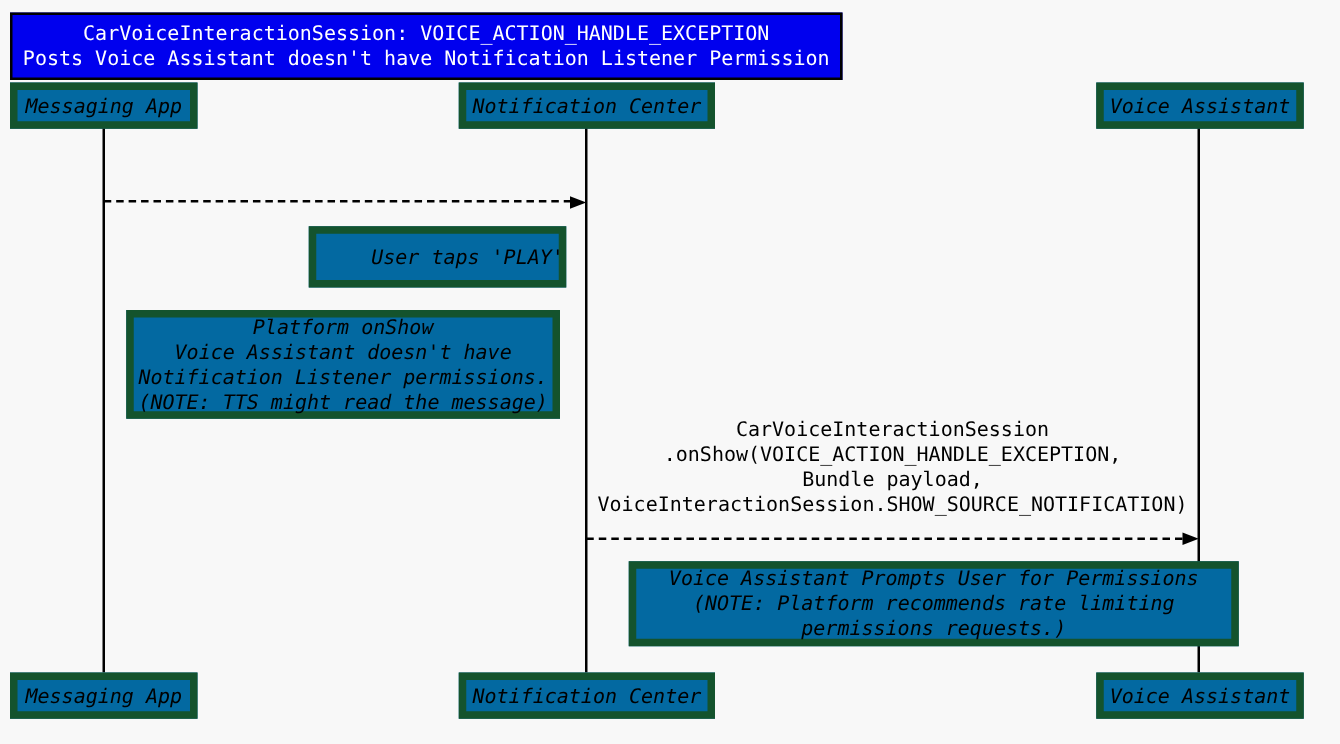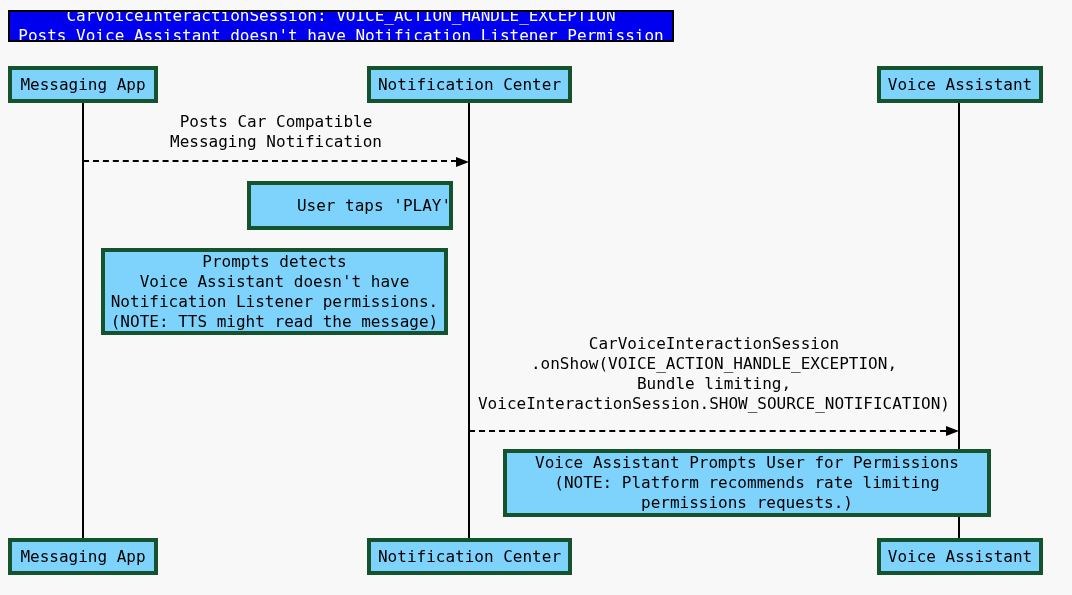--- a/index.html
+++ b/index.html
@@ -13,33 +13,34 @@
     height: 595px;
     background: #f8f8f8;
     font-family: "DejaVu Sans Mono", "Liberation Mono", monospace;
     font-size: 16px;
     color: #000000;
     overflow: hidden;
   }
   .box {
     position: absolute;
     box-sizing: border-box;
-    border: 4px solid #14532d;
-    background: #7dd3fc;
+    border: 6px solid #14532d;
+    background: #0369a1;
     display: flex;
     flex-direction: column;
     justify-content: center;
     align-items: center;
     text-align: center;
     white-space: nowrap;
+    font-style: italic;
   }
   .box div { line-height: 20px; }
   .title-box {
     position: absolute;
-    left: 8px; top: 10px; width: 666px; height: 32px;
+    left: 8px; top: 10px; width: 666px; height: 54px;
     box-sizing: border-box;
     border: 2px solid #000000;
     background: #0000ee;
     color: #ffffff;
     display: flex;
     flex-direction: column;
     justify-content: center;
     align-items: center;
     text-align: center;
     white-space: nowrap;
@@ -91,42 +92,38 @@
     <div>Notification Center</div>
   </div>
   <div class="box actor" style="left:877px; top:66px; width:166px;">
     <div>Voice Assistant</div>
   </div>
 
   <div class="lifeline" style="left:82px;"></div>
   <div class="lifeline" style="left:468px;"></div>
   <div class="lifeline" style="left:958px;"></div>
 
-  <div class="msg-label" style="left:84px; top:112px; width:384px;">
-    <div>Posts Car Compatible</div>
-    <div>Messaging Notification</div>
-  </div>
   <div class="arrow-line" style="left:83px; top:160px; width:374px;"></div>
   <div class="arrow-head" style="left:456px; top:157px;"></div>
 
   <div class="box" style="left:247px; top:181px; width:206px; height:49px;padding-left:48px;">
     <div>User taps 'PLAY'</div>
   </div>
 
   <div class="box" style="left:101px; top:248px; width:347px; height:87px;">
-    <div>Prompts detects</div>
+    <div>Platform onShow</div>
     <div>Voice Assistant doesn't have</div>
     <div>Notification Listener permissions.</div>
     <div>(NOTE: TTS might read the message)</div>
   </div>
 
   <div class="msg-label" style="left:469px; top:322px; width:490px;margin-top:12px;">
     <div>CarVoiceInteractionSession</div>
     <div>.onShow(VOICE_ACTION_HANDLE_EXCEPTION,</div>
-    <div>Bundle limiting,</div>
+    <div>Bundle payload,</div>
     <div>VoiceInteractionSession.SHOW_SOURCE_NOTIFICATION)</div>
   </div>
   <div class="arrow-line" style="left:469px; top:430px; width:477px;"></div>
   <div class="arrow-head" style="left:946px; top:426px;"></div>
 
   <div class="box" style="left:503px; top:449px; width:488px; height:68px;">
     <div>Voice Assistant Prompts User for Permissions</div>
     <div>(NOTE: Platform recommends rate limiting</div>
     <div>permissions requests.)</div>
   </div>

